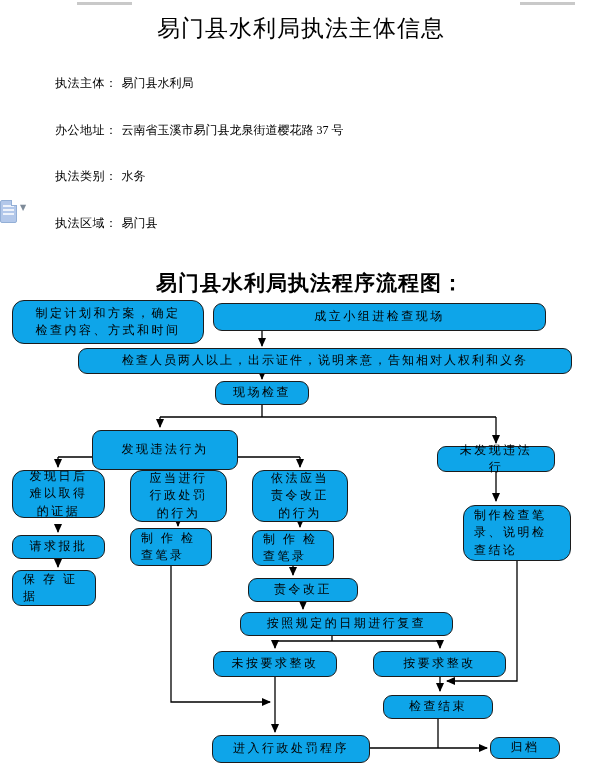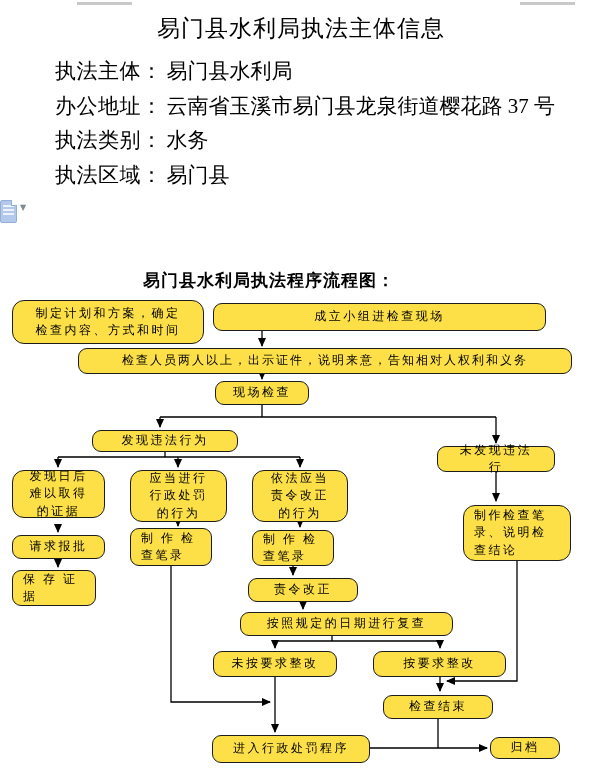--- a/index.html
+++ b/index.html
@@ -9,45 +9,45 @@
 
   .crop-mark { position:absolute; top:2px; height:3px; background:#c9c9c9; }
   #crop-left  { left:77px;  width:55px; }
   #crop-right { left:520px; width:55px; }
 
   .doc-title { position:absolute; top:13px; left:0; width:602px;
                text-align:center; font-size:23px; font-weight:normal;
                letter-spacing:1px; }
 
   .info-block { position:absolute; left:55px; top:54px; }
-  .info-row { height:34.6px; line-height:34.6px; font-size:21px; }
+  .info-row { height:34.6px; line-height:34.6px; font-size:12px;margin-top:12px; }
   .info-row .lbl { letter-spacing:0.5px; }
   .info-row .val { margin-left:4px; }
 
   
   .paste-widget { position:absolute; left:0px; top:198px; width:32px; height:28px; }
   .paste-icon { position:absolute; left:0; top:2px; width:17px; height:23px;
                 background:#b3c8ea; border:1px solid #93afd6; border-radius:2px; }
   .paste-icon::before { content:""; position:absolute; left:2px; top:4px;
                 width:11px; height:2px; background:#eef3fb;
                 box-shadow:0 4px 0 #eef3fb, 0 8px 0 #eef3fb; }
   .paste-icon::after { content:""; position:absolute; right:-1px; top:-1px;
                 width:5px; height:5px; background:#fff; border-left:1px solid #93afd6;
                 border-bottom:1px solid #93afd6; }
   .paste-arrow { position:absolute; left:20px; top:5px; font-size:8px;
                 color:#7e8globalb99; color:#7e8b99;
                 font-family:"DejaVu Sans",sans-serif; }
 
-  .flow-title { position:absolute; left:143px; top:269px;
-                font-size:17px; font-weight:bold; letter-spacing:1px; }
+  .flow-title { position:absolute; left:156px; top:269px;
+                font-size:21px; font-weight:bold; letter-spacing:1px; }
 
   
   .connectors { position:absolute; left:0; top:0; width:602px; height:777px;
                 pointer-events:none; }
-  .node { position:absolute; background:#fde047; border:1.4px solid #1c1c1c;
+  .node { position:absolute; background:#0ea5e9; border:1.4px solid #1c1c1c;
           border-radius:9px; display:flex; align-items:center; justify-content:center;
           text-align:center; font-size:12px; line-height:1.42;
           letter-spacing:2.5px; white-space:pre-line; padding:1px 15px; z-index:2; }
   .node.ta-l { justify-content:flex-start; text-align:left; padding-left:10px; }
   .node.big-r { border-radius:12px; }
 </style>
 </head>
 <body>
 
 <div id="crop-left" class="crop-mark"></div>
@@ -110,21 +110,21 @@
     <line x1="438" y1="719" x2="438" y2="748"></line>
     <line x1="370" y1="748" x2="487" y2="748" marker-end="url(#ah)"></line>
   </g>
 </svg>
 
 <div class="node big-r" style="left:12px;top:300px;width:192px;height:44px">制定计划和方案，确定
 检查内容、方式和时间</div>
 <div class="node" style="left:213px;top:303px;width:333px;height:28px">成立小组进检查现场</div>
 <div class="node" style="left:78px;top:348px;width:494px;height:26px;letter-spacing:2px">检查人员两人以上，出示证件，说明来意，告知相对人权利和义务</div>
 <div class="node" style="left:215px;top:381px;width:94px;height:24px">现场检查</div>
-<div class="node" style="left:92px;top:430px;width:146px;height:22px">发现违法行为</div>
+<div class="node" style="left:92px;top:430px;width:146px;height:40px">发现违法行为</div>
 <div class="node" style="left:437px;top:446px;width:118px;height:26px">未发现违法行</div>
 <div class="node big-r" style="left:12px;top:470px;width:93px;height:48px">发现日后
 难以取得
 的证据</div>
 <div class="node big-r" style="left:130px;top:470px;width:97px;height:52px">应当进行
 行政处罚
 的行为</div>
 <div class="node big-r" style="left:252px;top:470px;width:96px;height:52px">依法应当
 责令改正
 的行为</div>

